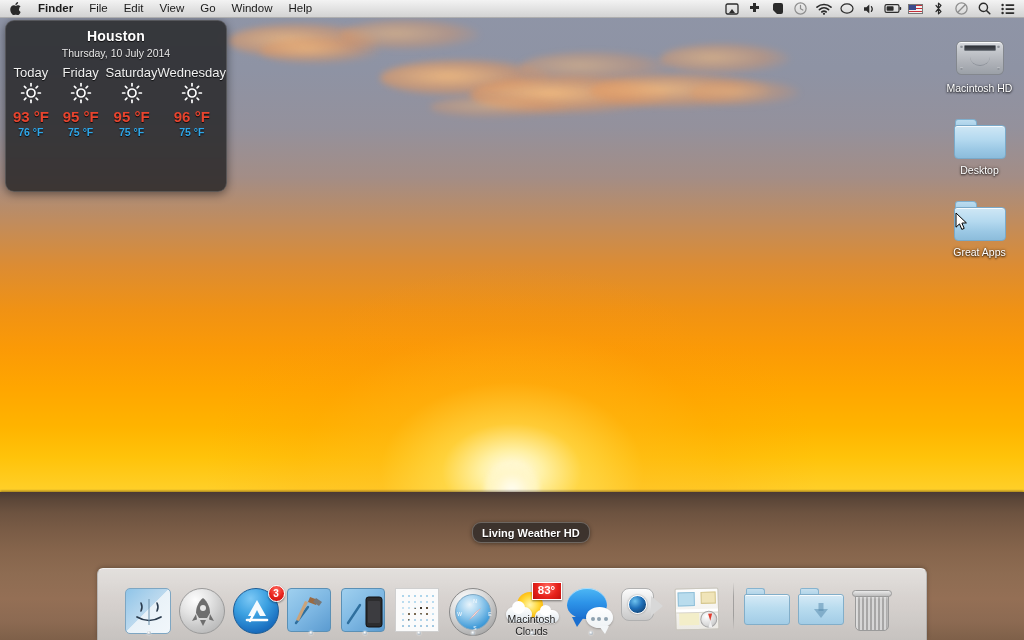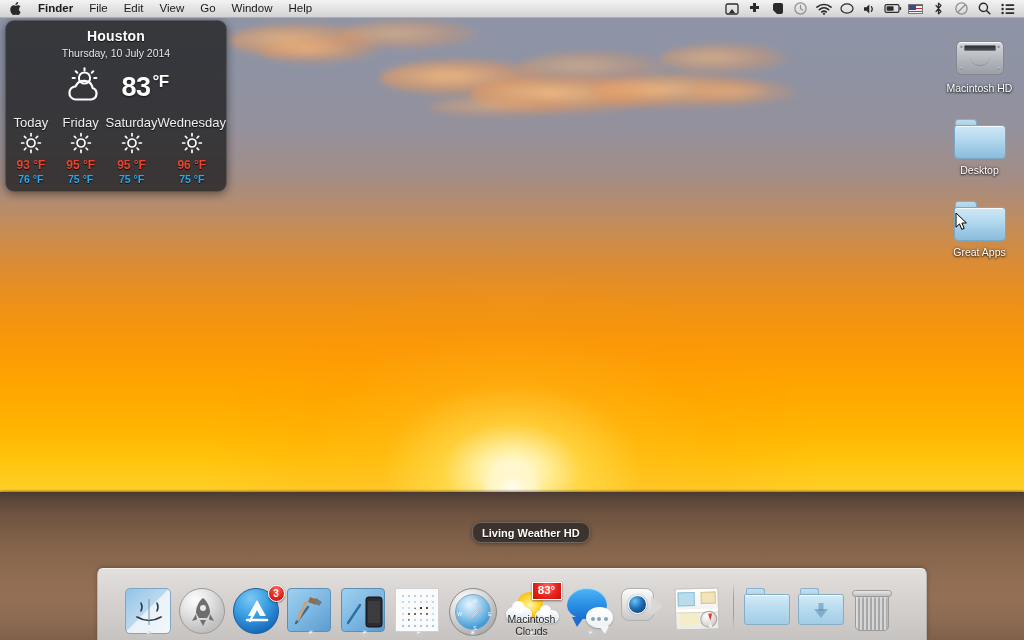--- a/index.html
+++ b/index.html
@@ -172,21 +172,21 @@
     text-shadow:0 1px 2px rgba(0,0,0,.7); white-space:nowrap;
   }
   .w-temp-now .unit { font-size:17px; margin-left:2px; vertical-align:top; }
   .w-days { display:flex; margin-top:6px; }
   .w-day { flex:1; text-align:center; }
   .w-day .dname {
     font-size:13px; color:#f0f0f0; text-shadow:0 1px 1px rgba(0,0,0,.8);
   }
   .w-day .dicon { height:26px; display:flex; align-items:center; justify-content:center; }
   .w-day .dhi {
-    font-size:12px; font-weight:bold; color:#e8442e; margin-top:2px;
+    font-size:15px; font-weight:bold; color:#e8442e; margin-top:2px;
     text-shadow:0 1px 1px rgba(0,0,0,.85);
   }
   .w-day .dlo {
     font-size:10.5px; font-weight:bold; color:#2ea7ea; margin-top:1px;
     text-shadow:0 1px 1px rgba(0,0,0,.85);
   }
 
   
   #dock {
     position:absolute; left:97px; bottom:0; width:830px; height:72px;
@@ -601,38 +601,20 @@
 <div id="cursor">
   <svg width="13" height="19" viewBox="0 0 13 19">
     <path d="M1 1 L1 15.2 L4.5 11.9 L6.8 17.4 L9.2 16.4 L6.9 11.1 L11.4 10.9 Z" fill="#ffffff" stroke="#000" stroke-width="1"></path>
   </svg>
 </div>
 
 <div id="widget">
   <div class="w-city">Houston</div>
   <div class="w-date">Thursday, 10 July 2014</div>
 
-  <div class="w-current">
-    <span>
-      <svg width="44" height="38" viewBox="0 0 44 38">
-        <g fill="none" stroke="#ffffff" stroke-width="2" stroke-linecap="round">
-          <circle cx="21.5" cy="12" r="5.6"></circle>
-          <line x1="21.5" y1="2.2" x2="21.5" y2="4.4"></line>
-          <line x1="30.3" y1="5.2" x2="28.7" y2="6.8"></line>
-          <line x1="33.4" y1="12" x2="31.2" y2="12"></line>
-          <line x1="12.7" y1="5.2" x2="14.3" y2="6.8"></line>
-          <line x1="11.8" y1="12" x2="9.6" y2="12"></line>
-          <path d="M12 33.5 a6.6 6.6 0 0 1 .6 -13.1 a9 9 0 0 1 17.1 1.6 a6 6 0 0 1 -1.2 11.5 z" stroke-width="2.2" stroke-linejoin="round"></path>
-        </g>
-      </svg>
-    </span>
-    <div class="w-temp-now">
-      <span>83</span><span class="unit">°F</span>
-    </div>
-  </div>
 
   <div class="w-days">
     <div class="w-day">
       <div class="dname">Today</div>
       <div class="dicon">
         <svg width="22" height="22" viewBox="0 0 22 22">
             <g fill="none" stroke="#fff" stroke-width="1.7" stroke-linecap="round">
               <circle cx="11" cy="11" r="4"></circle>
               <line x1="11" y1="1.6" x2="11" y2="3.8"></line>
               <line x1="11" y1="18.2" x2="11" y2="20.4"></line>

